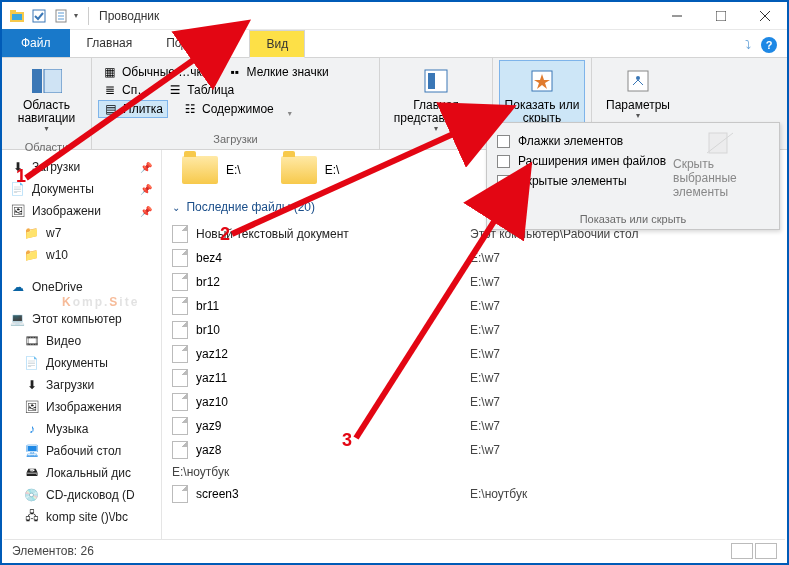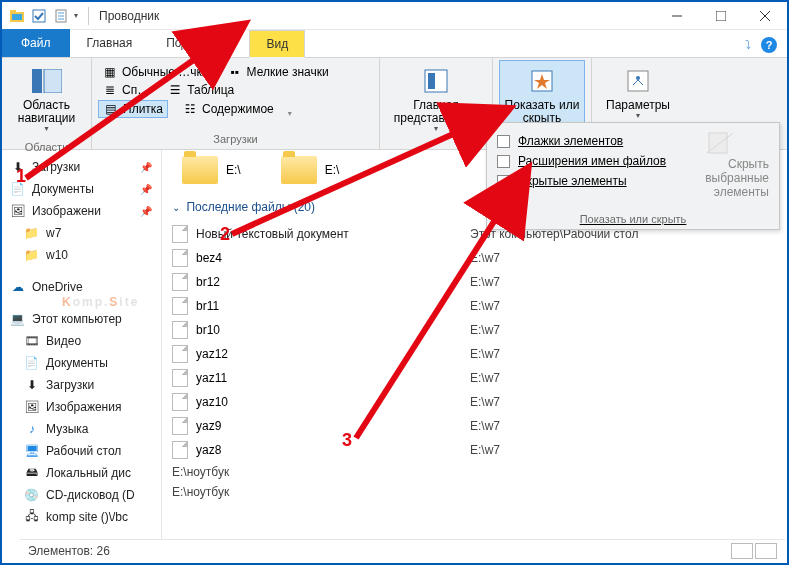--- a/index.html
+++ b/index.html
@@ -43,28 +43,28 @@
 .folder-ico{width:36px;height:28px;background:linear-gradient(#ffe9a6,#f7c94b);border-radius:2px;position:relative;}
 .folder-ico:before{content:"";position:absolute;top:-5px;left:2px;width:12px;height:6px;background:#f7c94b;border-radius:2px 2px 0 0;}
 .section-head{display:flex;align-items:center;gap:6px;color:#1a4e8a;margin:14px 0 8px 0;}
 .section-head .chev{font-size:10px;}
 .file-table{width:100%;}
 .file-row{display:flex;align-items:center;padding:3px 0;gap:8px;}
 .file-row .name{flex:0 0 290px;display:flex;align-items:center;gap:8px;white-space:nowrap;overflow:hidden;text-overflow:ellipsis;}
 .file-row .loc{color:#444;white-space:nowrap;}
 .doc-ico{width:16px;height:18px;border:1px solid #bbb;background:#fff;position:relative;}
 .doc-ico:before{content:"";position:absolute;top:0;right:0;width:5px;height:5px;background:linear-gradient(135deg,#fff 49%,#bbb 50%);}
-.statusbar{position:absolute;bottom:2px;left:2px;right:2px;height:22px;border-top:1px solid #e5e5e5;display:flex;align-items:center;padding:0 8px;color:#444;background:#fff;margin-left:16px;}
+.statusbar{position:absolute;bottom:2px;left:2px;right:2px;height:22px;border-top:1px solid #e5e5e5;display:flex;align-items:center;padding:0 8px;color:#444;background:#fff;}
 .statusbar .view-toggles{margin-left:auto;display:flex;gap:2px;}
 .vt{width:22px;height:16px;border:1px solid #bbb;}
 
-.dropdown{position:absolute;top:120px;left:484px;width:294px;background:#f1f2f3;border:1px solid #c7c7c7;box-shadow:1px 2px 4px rgba(0,0,0,.15);padding:8px 10px 4px 10px;z-index:50;text-decoration:underline;}
+.dropdown{position:absolute;top:120px;left:484px;width:294px;background:#f1f2f3;border:1px solid #c7c7c7;box-shadow:1px 2px 4px rgba(0,0,0,.15);padding:8px 10px 4px 10px;z-index:50;}
 .dd-row{display:flex;align-items:center;gap:8px;padding:3px 0;}
 .dd-check{width:13px;height:13px;border:1px solid #888;background:#fff;}
-.dd-right{position:absolute;right:10px;top:8px;width:96px;text-align:right;color:#888;font-size:11px;}
+.dd-right{position:absolute;right:10px;top:8px;width:96px;text-align:left;color:#888;font-size:11px;}
 .dd-right .ico{width:32px;height:24px;margin:0 auto 2px auto;opacity:.5;}
 .dd-foot{text-align:center;color:#6a6a6a;font-size:11px;margin-top:22px;border-top:0;}
  
 .watermark{position:absolute;left:60px;top:236px;font-size:74px;font-weight:bold;color:#bfbfbf;opacity:.45;pointer-events:none;letter-spacing:2px;z-index:5;}
 .watermark .k{color:#ec6a1f;}
 .watermark .s{color:#ec6a1f;}
 
 svg.overlay{position:absolute;top:0;left:0;pointer-events:none;z-index:60;}
 .marker-num{position:absolute;font-weight:bold;color:#e30613;font-size:18px;z-index:61;}
 </style>
@@ -395,20 +395,24 @@
               <div class="name">
                 <span class="doc-ico"></span>
                 <span>yaz8</span>
               </div>
               <div class="loc">E:\w7</div>
             </div>
             <div class="file-row">
               <div class="loc">E:\ноутбук</div>
             </div>
             <div class="file-row">
+              <div class="name">
+                <span class="doc-ico"></span>
+                <span>screen3</span>
+              </div>
               <div class="loc">E:\ноутбук</div>
             </div>
           </div>
       </div>
     </div>
   </div>
 
   <div class="dropdown">
     <div class="dd-row">
         <span class="dd-check"></span>

